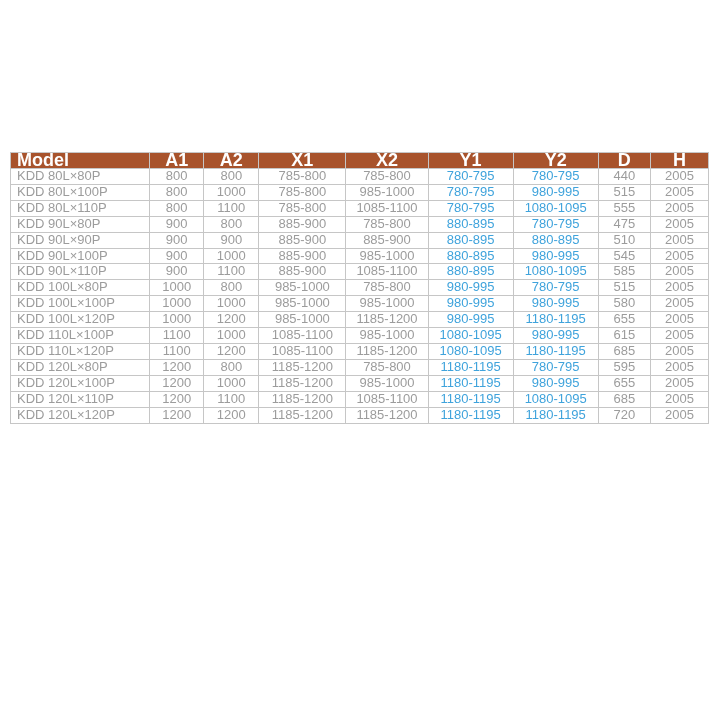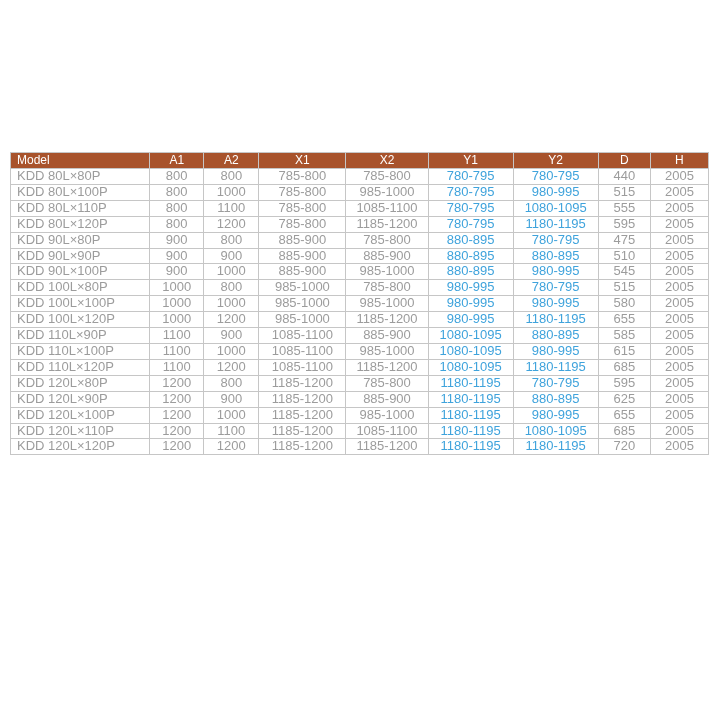--- a/index.html
+++ b/index.html
@@ -32,22 +32,22 @@
     height: 14.9px;
     font-size: 13px;
     line-height: 14.9px;
     text-align: center;
     white-space: nowrap;
     overflow: hidden;
   }
   table.spec th {
     background: var(--header-bg, #a8532c);
     color: var(--header-text, #ffffff);
-    font-weight: normal;
-    font-size: 12px;
+    font-weight: bold;
+    font-size: 18px;
     height: 15px;
     margin-top: 39px;
   }
   table.spec td {
     color: var(--body-text, #9c9c9c);
   }
   table.spec td.hl {
     color: var(--hl-text, #3fa3dc);
     margin-top: 16px;
   }
@@ -114,149 +114,127 @@
           <td>800</td>
           <td>1100</td>
           <td>785-800</td>
           <td>1085-1100</td>
           <td class="hl">780-795</td>
           <td class="hl">1080-1095</td>
           <td>555</td>
           <td>2005</td>
         </tr>
         <tr>
-          <td class="left">KDD 80L×120P</td>
-          <td>800</td>
-          <td>1200</td>
-          <td>785-800</td>
-          <td>1185-1200</td>
-          <td class="hl">780-795</td>
-          <td class="hl">1180-1195</td>
+          <td class="left">KDD 90L×80P</td>
+          <td>900</td>
+          <td>800</td>
+          <td>885-900</td>
+          <td>785-800</td>
+          <td class="hl">880-895</td>
+          <td class="hl">780-795</td>
+          <td>475</td>
+          <td>2005</td>
+        </tr>
+        <tr>
+          <td class="left">KDD 90L×90P</td>
+          <td>900</td>
+          <td>900</td>
+          <td>885-900</td>
+          <td>885-900</td>
+          <td class="hl">880-895</td>
+          <td class="hl">880-895</td>
+          <td>510</td>
+          <td>2005</td>
+        </tr>
+        <tr>
+          <td class="left">KDD 90L×100P</td>
+          <td>900</td>
+          <td>1000</td>
+          <td>885-900</td>
+          <td>985-1000</td>
+          <td class="hl">880-895</td>
+          <td class="hl">980-995</td>
+          <td>545</td>
+          <td>2005</td>
+        </tr>
+        <tr>
+          <td class="left">KDD 90L×110P</td>
+          <td>900</td>
+          <td>1100</td>
+          <td>885-900</td>
+          <td>1085-1100</td>
+          <td class="hl">880-895</td>
+          <td class="hl">1080-1095</td>
+          <td>585</td>
+          <td>2005</td>
+        </tr>
+        <tr>
+          <td class="left">KDD 100L×80P</td>
+          <td>1000</td>
+          <td>800</td>
+          <td>985-1000</td>
+          <td>785-800</td>
+          <td class="hl">980-995</td>
+          <td class="hl">780-795</td>
+          <td>515</td>
+          <td>2005</td>
+        </tr>
+        <tr>
+          <td class="left">KDD 100L×100P</td>
+          <td>1000</td>
+          <td>1000</td>
+          <td>985-1000</td>
+          <td>985-1000</td>
+          <td class="hl">980-995</td>
+          <td class="hl">980-995</td>
+          <td>580</td>
+          <td>2005</td>
+        </tr>
+        <tr>
+          <td class="left">KDD 100L×120P</td>
+          <td>1000</td>
+          <td>1200</td>
+          <td>985-1000</td>
+          <td>1185-1200</td>
+          <td class="hl">980-995</td>
+          <td class="hl">1180-1195</td>
+          <td>655</td>
+          <td>2005</td>
+        </tr>
+        <tr>
+          <td class="left">KDD 110L×100P</td>
+          <td>1100</td>
+          <td>1000</td>
+          <td>1085-1100</td>
+          <td>985-1000</td>
+          <td class="hl">1080-1095</td>
+          <td class="hl">980-995</td>
+          <td>615</td>
+          <td>2005</td>
+        </tr>
+        <tr>
+          <td class="left">KDD 110L×120P</td>
+          <td>1100</td>
+          <td>1200</td>
+          <td>1085-1100</td>
+          <td>1185-1200</td>
+          <td class="hl">1080-1095</td>
+          <td class="hl">1180-1195</td>
+          <td>685</td>
+          <td>2005</td>
+        </tr>
+        <tr>
+          <td class="left">KDD 120L×80P</td>
+          <td>1200</td>
+          <td>800</td>
+          <td>1185-1200</td>
+          <td>785-800</td>
+          <td class="hl">1180-1195</td>
+          <td class="hl">780-795</td>
           <td>595</td>
-          <td>2005</td>
-        </tr>
-        <tr>
-          <td class="left">KDD 90L×80P</td>
-          <td>900</td>
-          <td>800</td>
-          <td>885-900</td>
-          <td>785-800</td>
-          <td class="hl">880-895</td>
-          <td class="hl">780-795</td>
-          <td>475</td>
-          <td>2005</td>
-        </tr>
-        <tr>
-          <td class="left">KDD 90L×90P</td>
-          <td>900</td>
-          <td>900</td>
-          <td>885-900</td>
-          <td>885-900</td>
-          <td class="hl">880-895</td>
-          <td class="hl">880-895</td>
-          <td>510</td>
-          <td>2005</td>
-        </tr>
-        <tr>
-          <td class="left">KDD 90L×100P</td>
-          <td>900</td>
-          <td>1000</td>
-          <td>885-900</td>
-          <td>985-1000</td>
-          <td class="hl">880-895</td>
-          <td class="hl">980-995</td>
-          <td>545</td>
-          <td>2005</td>
-        </tr>
-        <tr>
-          <td class="left">KDD 100L×80P</td>
-          <td>1000</td>
-          <td>800</td>
-          <td>985-1000</td>
-          <td>785-800</td>
-          <td class="hl">980-995</td>
-          <td class="hl">780-795</td>
-          <td>515</td>
-          <td>2005</td>
-        </tr>
-        <tr>
-          <td class="left">KDD 100L×100P</td>
-          <td>1000</td>
-          <td>1000</td>
-          <td>985-1000</td>
-          <td>985-1000</td>
-          <td class="hl">980-995</td>
-          <td class="hl">980-995</td>
-          <td>580</td>
-          <td>2005</td>
-        </tr>
-        <tr>
-          <td class="left">KDD 100L×120P</td>
-          <td>1000</td>
-          <td>1200</td>
-          <td>985-1000</td>
-          <td>1185-1200</td>
-          <td class="hl">980-995</td>
-          <td class="hl">1180-1195</td>
-          <td>655</td>
-          <td>2005</td>
-        </tr>
-        <tr>
-          <td class="left">KDD 110L×90P</td>
-          <td>1100</td>
-          <td>900</td>
-          <td>1085-1100</td>
-          <td>885-900</td>
-          <td class="hl">1080-1095</td>
-          <td class="hl">880-895</td>
-          <td>585</td>
-          <td>2005</td>
-        </tr>
-        <tr>
-          <td class="left">KDD 110L×100P</td>
-          <td>1100</td>
-          <td>1000</td>
-          <td>1085-1100</td>
-          <td>985-1000</td>
-          <td class="hl">1080-1095</td>
-          <td class="hl">980-995</td>
-          <td>615</td>
-          <td>2005</td>
-        </tr>
-        <tr>
-          <td class="left">KDD 110L×120P</td>
-          <td>1100</td>
-          <td>1200</td>
-          <td>1085-1100</td>
-          <td>1185-1200</td>
-          <td class="hl">1080-1095</td>
-          <td class="hl">1180-1195</td>
-          <td>685</td>
-          <td>2005</td>
-        </tr>
-        <tr>
-          <td class="left">KDD 120L×80P</td>
-          <td>1200</td>
-          <td>800</td>
-          <td>1185-1200</td>
-          <td>785-800</td>
-          <td class="hl">1180-1195</td>
-          <td class="hl">780-795</td>
-          <td>595</td>
-          <td>2005</td>
-        </tr>
-        <tr>
-          <td class="left">KDD 120L×90P</td>
-          <td>1200</td>
-          <td>900</td>
-          <td>1185-1200</td>
-          <td>885-900</td>
-          <td class="hl">1180-1195</td>
-          <td class="hl">880-895</td>
-          <td>625</td>
           <td>2005</td>
         </tr>
         <tr>
           <td class="left">KDD 120L×100P</td>
           <td>1200</td>
           <td>1000</td>
           <td>1185-1200</td>
           <td>985-1000</td>
           <td class="hl">1180-1195</td>
           <td class="hl">980-995</td>

